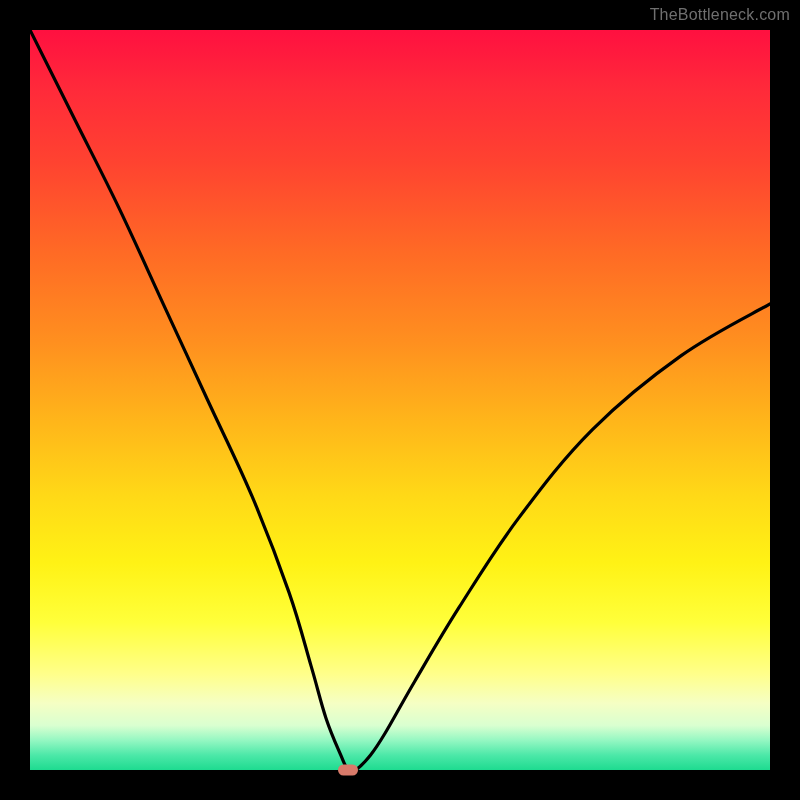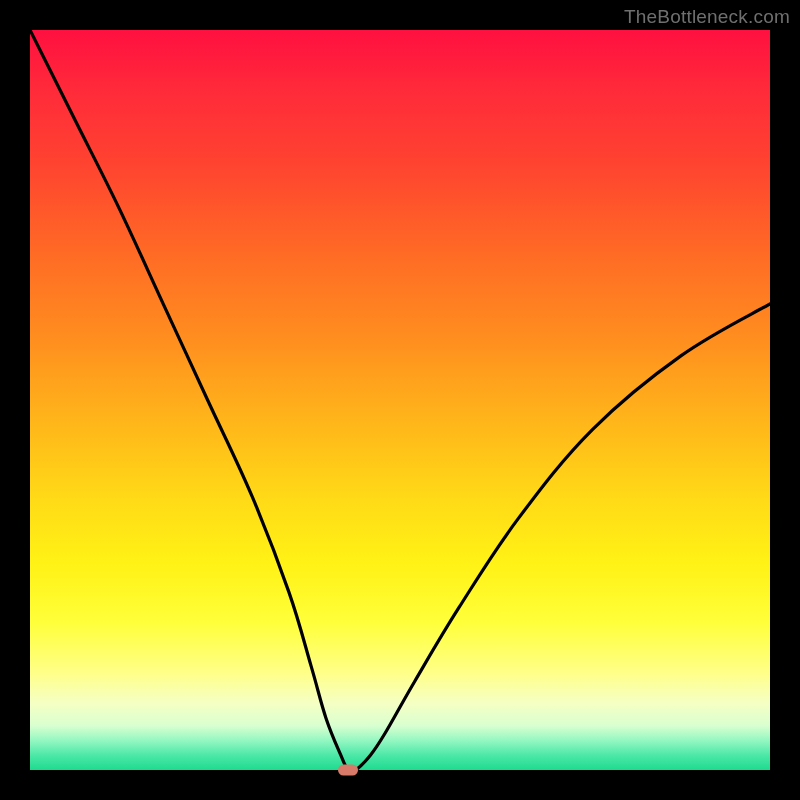--- a/index.html
+++ b/index.html
@@ -43,21 +43,21 @@
       #94f7c2 96%,
       #4ce8a8 98%,
       #1edb90 100%
     );
   }
   .watermark {
     position: absolute;
     top: 6px;
     right: 10px;
     color: #6f6f6f;
-    font-size: 19px;
+    font-size: 16px;
     font-weight: 500;
     letter-spacing: 0.2px;
   }
   svg.curve {
     position: absolute;
     left: 0;
     top: 0;
     width: 740px;
     height: 740px;
   }

